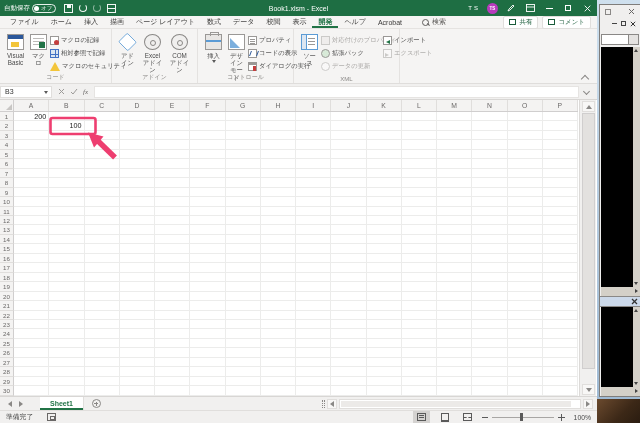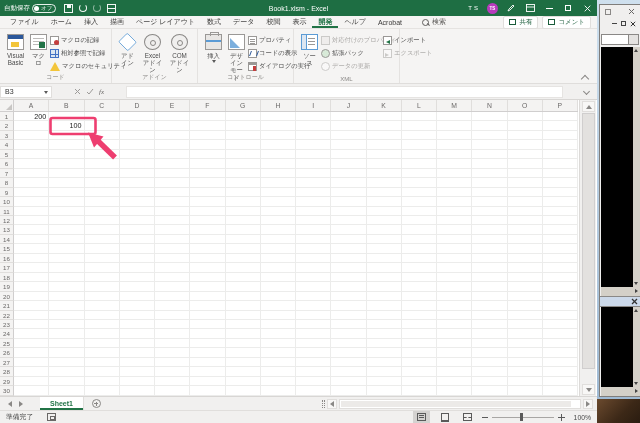--- a/index.html
+++ b/index.html
@@ -99,21 +99,21 @@
 .ic-refresh { border:1px solid #9a9896; border-radius:50%; background:#fff; }
 .ic-import { border:1px solid #9a9896; background:#fff; }
 .ic-import::after { content:""; position:absolute; left:2px; top:3px; width:0; height:0; border-top:2.5px solid transparent; border-bottom:2.5px solid transparent; border-right:4px solid #217346; }
 .ic-export { border:1px solid #9a9896; background:#fff; }
 .ic-export::after { content:""; position:absolute; right:2px; top:3px; width:0; height:0; border-top:2.5px solid transparent; border-bottom:2.5px solid transparent; border-left:4px solid #9a9896; }
 #ribbon-collapse { position:absolute; right:8px; bottom:3px; width:8px; height:6px; }
 #ribbon-collapse::after { content:""; position:absolute; left:1px; top:2px; width:5px; height:5px; border-left:1px solid #8a8886; border-top:1px solid #8a8886; transform:rotate(45deg); }
 
 
 #formulabar { position:absolute; left:0; top:84px; right:0; height:16px; background:#f1f0ef;
-  display:flex; align-items:center; padding:2px 2px 2px 0; border-bottom:1px solid #d8d6d4;gap:16px; }
+  display:flex; align-items:center; padding:2px 2px 2px 0; border-bottom:1px solid #d8d6d4; }
 #namebox { width:52px; height:12px; background:#fff; border:1px solid #e0dedc; font-size:7px; color:#333;
   display:flex; align-items:center; padding-left:4px; }
 #namebox .nb-caret { margin-left:auto; margin-right:3px; }
 .fbtns { display:flex; align-items:center; gap:5px; padding:0 6px; color:#9d9b99; font-size:7px; }
 .fx { font-style:italic; font-family:"Liberation Serif","DejaVu Serif",serif; color:#6a6867; }
 #formula-input { flex:1; height:12px; background:#fff; border:1px solid #e6e4e2; margin-right:4px; }
 .fb-expand { width:8px; height:8px; position:relative; margin-right:4px; }
 .fb-expand::after { content:""; position:absolute; left:1px; top:1px; width:4px; height:4px; border-right:1px solid #8a8886; border-bottom:1px solid #8a8886; transform:rotate(45deg); }
 
 

